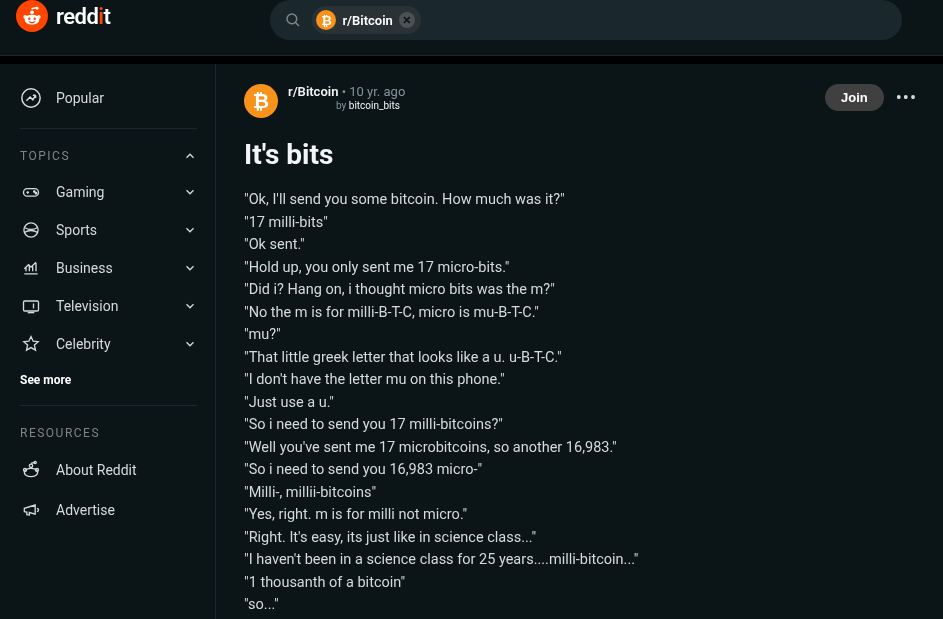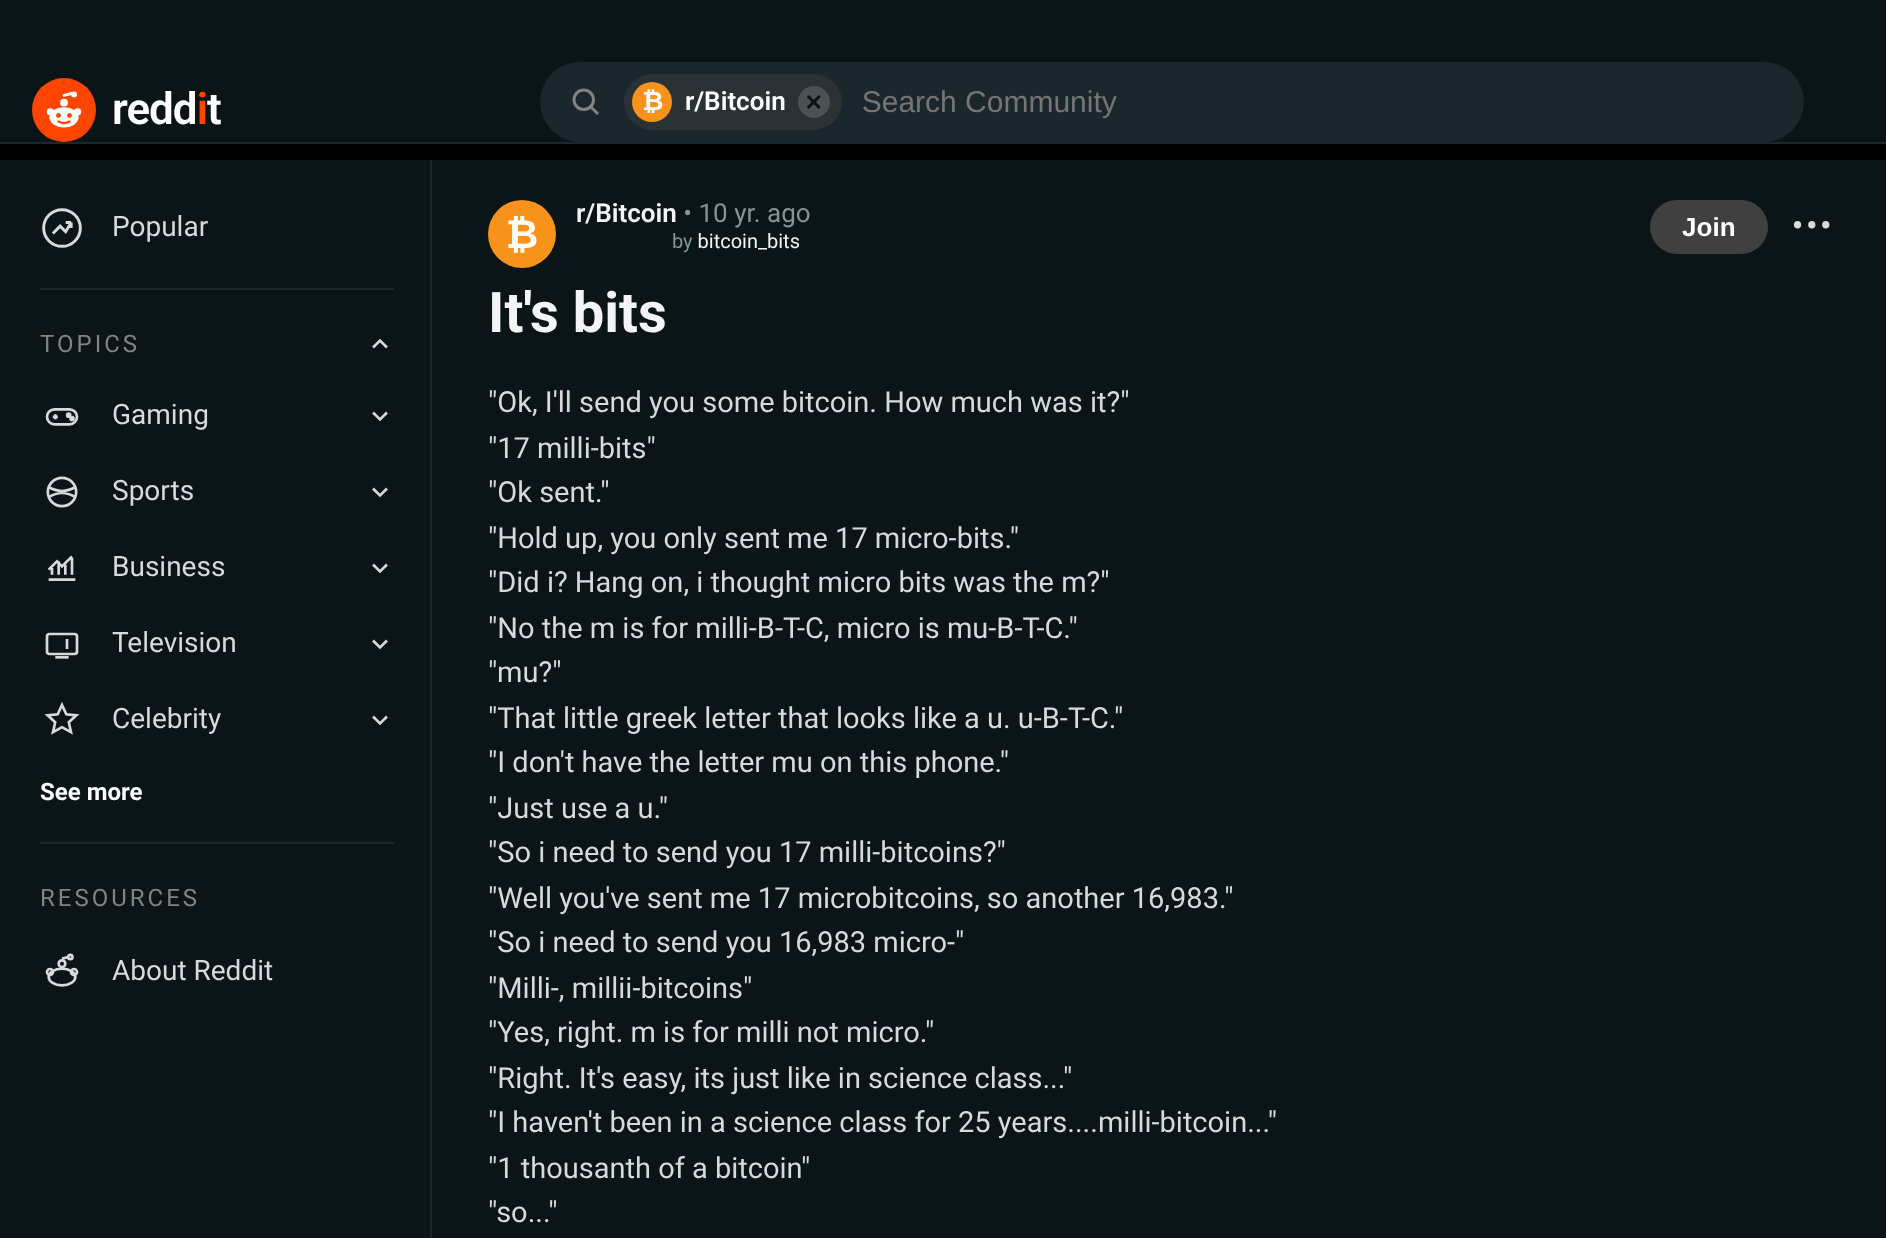--- a/index.html
+++ b/index.html
@@ -8,24 +8,23 @@
     background: #0b1416;
     color: #d7dadc;
     font-family: -apple-system, BlinkMacSystemFont, "Segoe UI", Roboto, Arial, sans-serif;
     font-size: 14px;
   }
 
   
   .header {
     height: 56px;
     display: flex;
-    align-items: flex-end;
+    align-items: flex-start;
     padding: 0 16px;
     border-bottom: 1px solid #1a282d;
-    margin-top: 16px;
   }
   .logo-wrap { display: flex; align-items: center; gap: 8px; cursor: pointer; }
   .logo-disc {
     width: 32px; height: 32px; border-radius: 50%;
     background: #ff4500; display: flex; align-items: center; justify-content: center;
   }
   .wordmark { font-size: 22px; font-weight: 600; color: #fff; letter-spacing: -0.5px; }
   .wordmark .i { color: #ff4500; }
   .searchbar {
     margin-left: 160px;
@@ -101,21 +100,21 @@
   .meta-line2 .author { color: #f2f4f5; }
   .head-actions { display: flex; align-items: center; gap: 12px; }
   .join-btn {
     background: #404040; color: #fff; border: none;
     padding: 6px 16px; border-radius: 16px; font-weight: 700; font-size: 13px;
     cursor: pointer;
   }
   .more-dots { color: #d7dadc; font-size: 18px; letter-spacing: 1px; cursor: pointer; }
   .post-title {
     font-size: 28px; font-weight: 700; color: #f2f4f5;
-    margin: 6px 0 18px;
+    margin: 20px 0 18px;
   }
   .post-body { font-size: 14.5px; line-height: 22.5px; color: #d7dadc; }
   .post-body div { white-space: pre-wrap; }
 
   svg { display: block; }
 </style>
 </head>
 <body>
 
 <div class="header">
@@ -143,21 +142,20 @@
       <svg width="18" height="18" viewBox="0 0 24 24" fill="none" stroke="#818384" stroke-width="2">
         <circle cx="10.5" cy="10.5" r="6.5"></circle>
           <path d="M20 20 L15.3 15.3"></path>
       </svg>
     </span>
     <div class="search-chip">
       <span class="chip-icon">₿</span>
       <span class="chip-text">r/Bitcoin</span>
       <span class="chip-close">✕</span>
     </div>
-    <input class="search-input" placeholder="Search Community" style="">
   </div>
 </div>
 
 <div class="topstrip"></div>
 
 <div class="page">
 
   <div class="sidebar">
 
     <div class="nav-row">
@@ -275,20 +273,29 @@
             <circle cx="4.8" cy="12" r="1.8"></circle>
             <circle cx="19.2" cy="12" r="1.8"></circle>
             <circle cx="12" cy="7" r="2"></circle>
             <path d="M12 4l4-1"></path>
             <circle cx="17" cy="3" r="1.3"></circle>
           </svg>
       </span>
       <span>About Reddit</span>
     </div>
 
+    <div class="nav-row">
+      <span class="nav-icon">
+        <svg width="20" height="20" viewBox="0 0 24 24" fill="none" stroke="#d7dadc" stroke-width="1.6">
+            <path d="M4 10v4l3 .5v3l3 .5v-3l7 2V6L4 10z"></path>
+            <path d="M19 10a2 2 0 010 4"></path>
+          </svg>
+      </span>
+      <span>Advertise</span>
+    </div>
 
   </div>
 
   <div class="content">
     <div class="post-head">
       <div class="sub-icon">₿</div>
       <div class="meta">
         <div class="meta-line1">
           <span class="sub-name">r/Bitcoin</span><span> • </span><span>10 yr. ago</span>
         </div>

